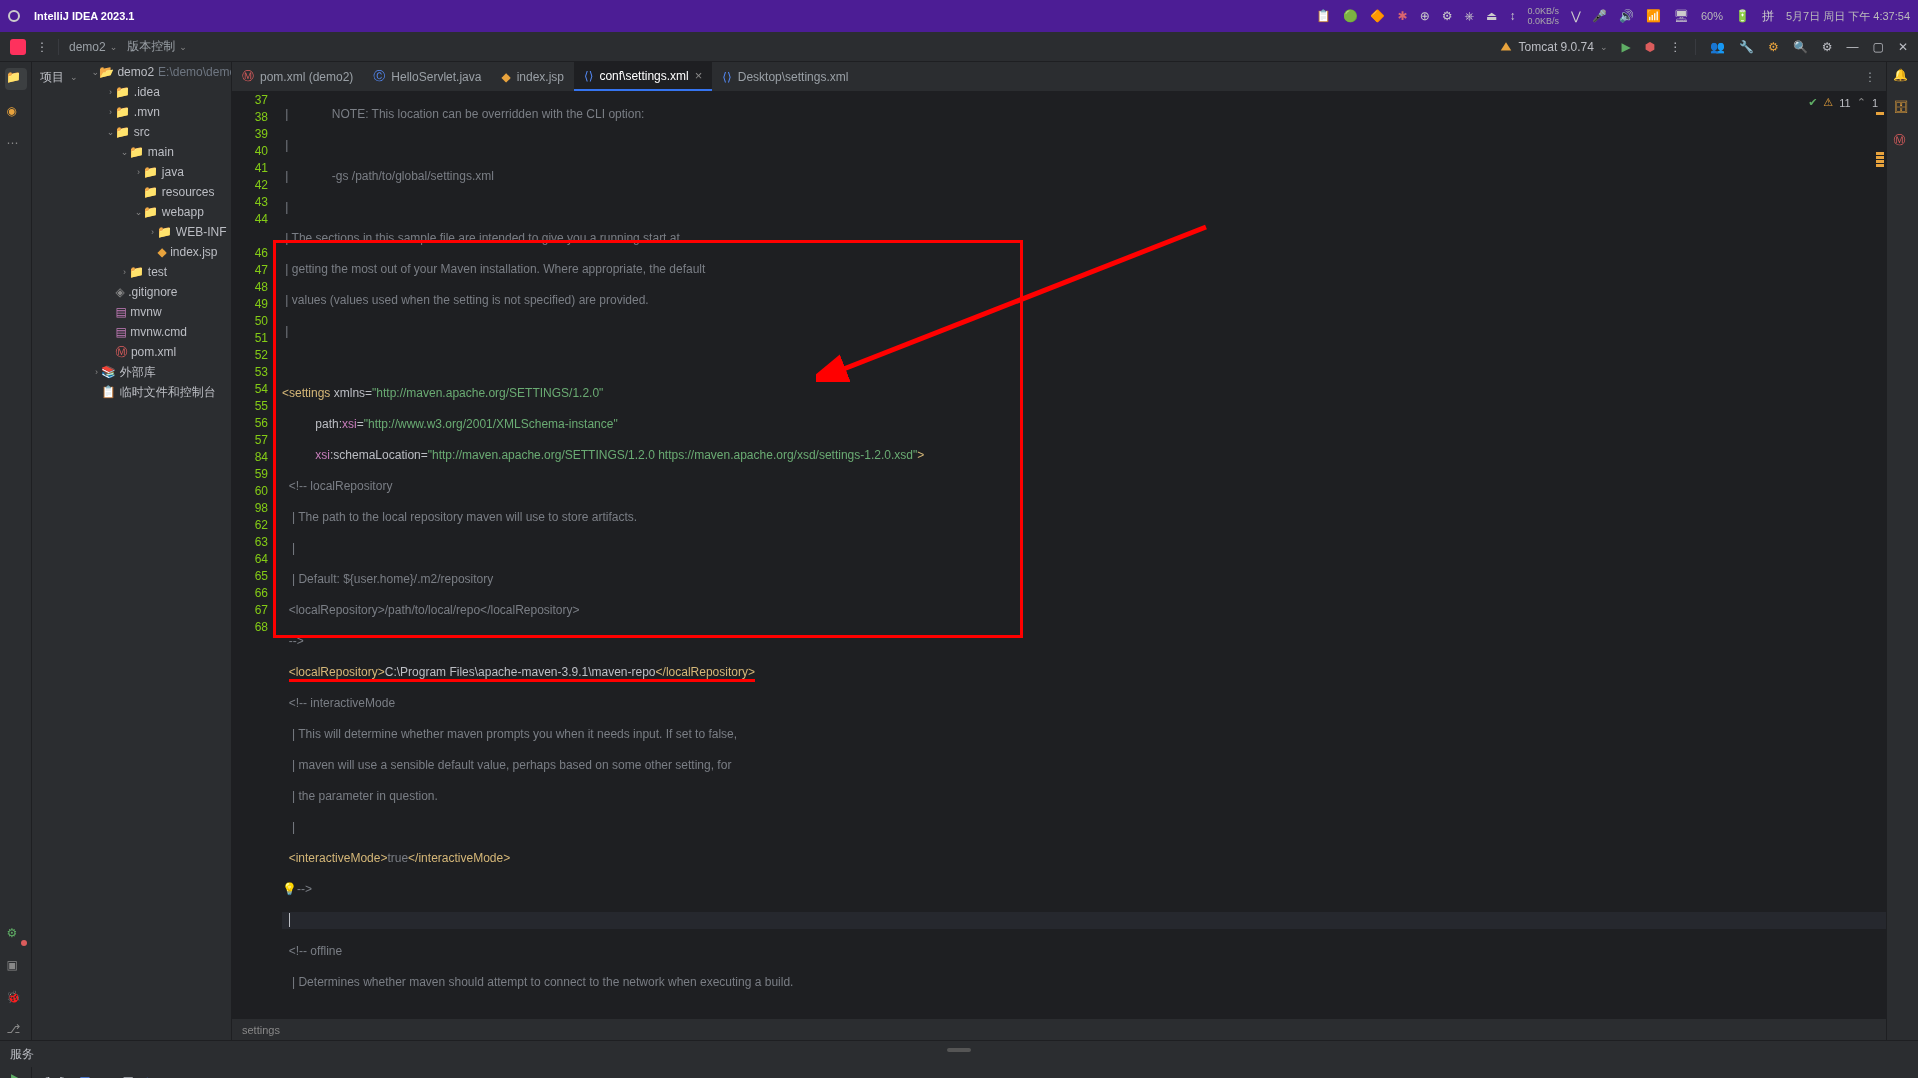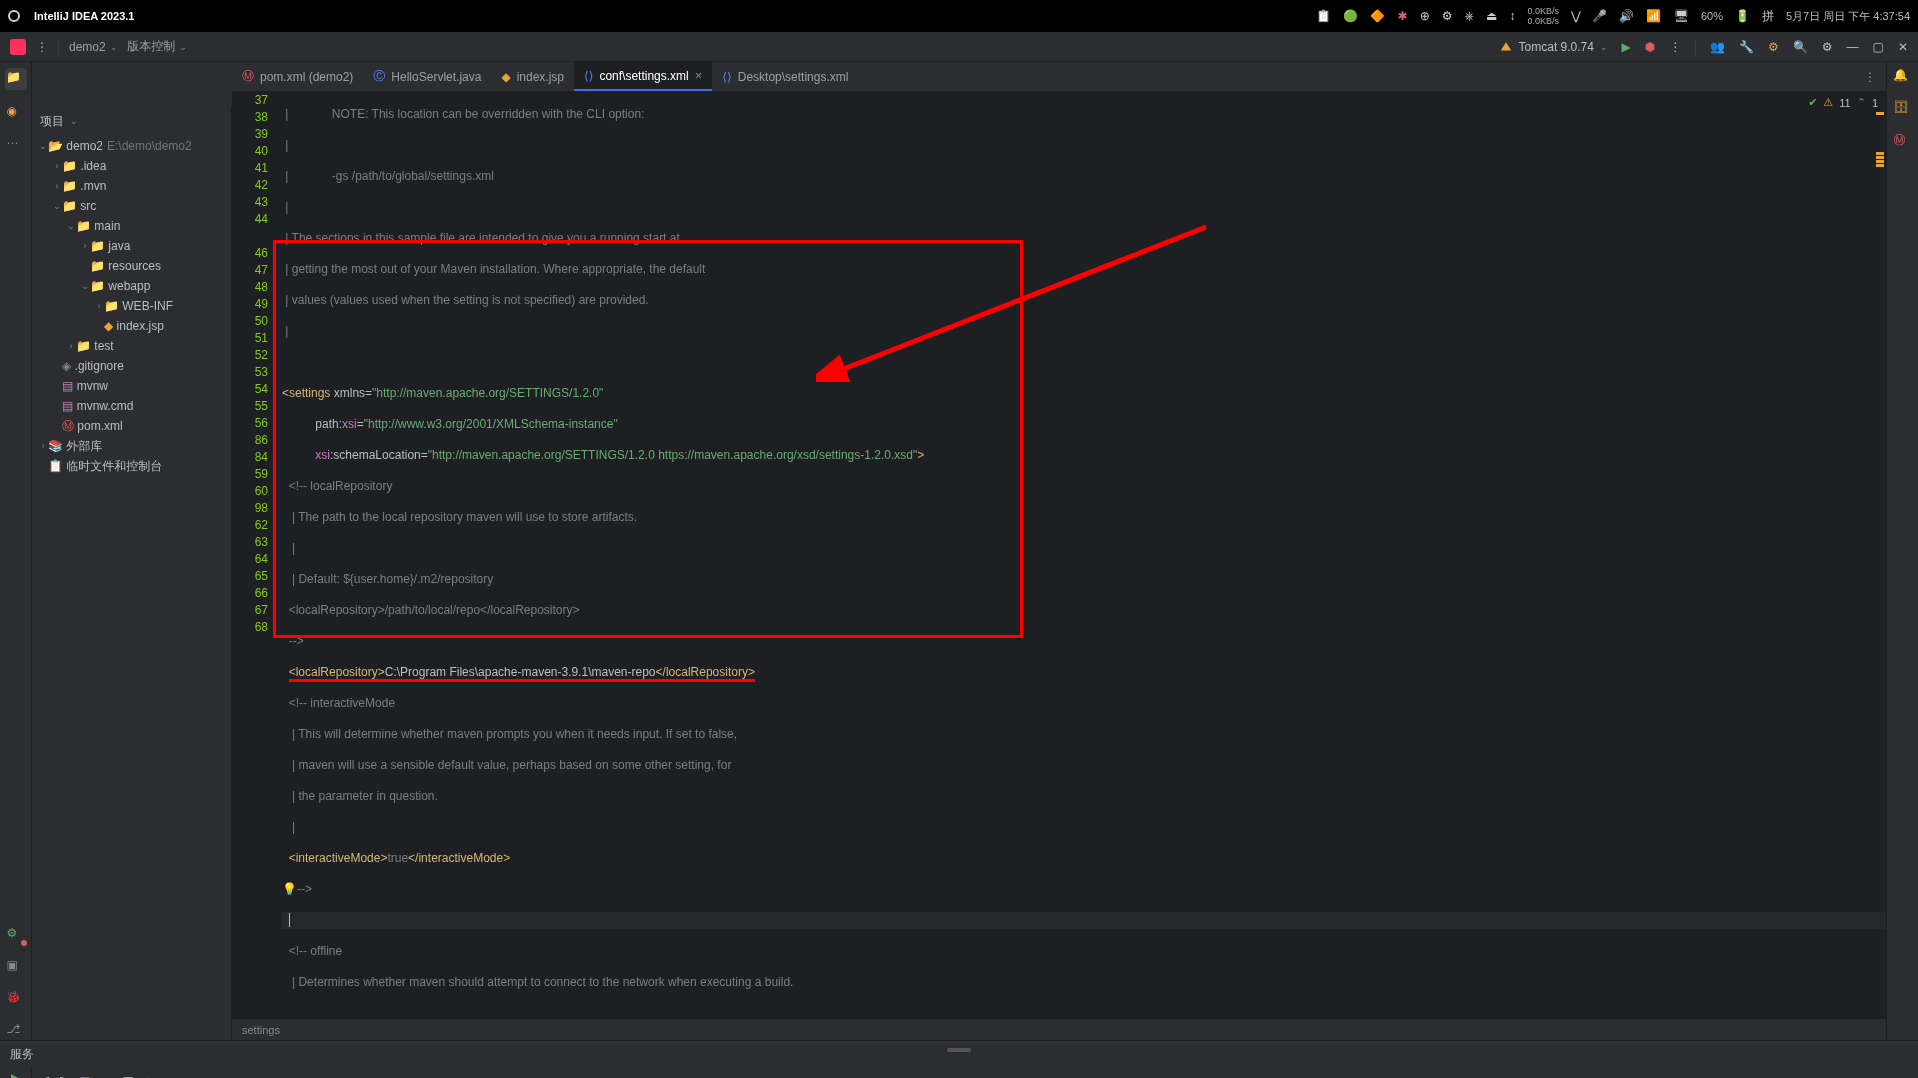--- a/index.html
+++ b/index.html
@@ -1,33 +1,33 @@
 <!DOCTYPE html>
 <html><head>
 <meta charset="utf-8">
 <style>
 * { margin:0; padding:0; box-sizing:border-box; font-family:-apple-system,"Segoe UI",sans-serif; }
 body { background:#2b2d30; color:#bcbec4; font-size:12px; overflow:hidden; width:1918px; height:1078px; position:relative; }
-.menubar { height:22px; background:#000000; display:flex; align-items:center; padding:16px 8px; color:#ccc; justify-content:space-between; }
+.menubar { height:22px; background:#4c1d95; display:flex; align-items:center; padding:16px 8px; color:#ccc; justify-content:space-between; }
 .menubar-left { display:flex; align-items:center; gap:14px; }
 .menubar-right { display:flex; align-items:center; gap:12px; }
 .mtxt { font-size:11px; color:#bbb; }
 .toolbar { height:30px; background:#2b2d30; display:flex; align-items:center; padding:0 10px; border-bottom:1px solid #1e1f22; justify-content:space-between; }
 .tb-left { display:flex; align-items:center; gap:10px; }
 .tb-right { display:flex; align-items:center; gap:14px; }
 .tb-item { color:#9aa0a6; cursor:pointer; display:flex; align-items:center; gap:4px; }
 .chev { font-size:9px; color:#888; }
 .run-config { color:#bcbec4; display:flex; align-items:center; gap:6px; }
 .tomcat-icon { width:14px; height:14px; }
 .main { display:flex; height:calc(100% - 22px - 30px - 24px - 24px); }
 .left-gutter { width:32px; background:#2b2d30; border-right:1px solid #1e1f22; display:flex; flex-direction:column; align-items:center; padding-top:6px; gap:14px; }
 .right-gutter { width:32px; background:#2b2d30; border-left:1px solid #1e1f22; display:flex; flex-direction:column; align-items:center; padding-top:6px; gap:14px; }
 .gutter-icon { width:18px; height:18px; color:#888; cursor:pointer; }
 .gutter-icon.active { color:#fff; background:#3c3f41; border-radius:4px; padding:2px; width:22px; height:22px; }
-.project-panel { width:200px; background:#2b2d30; border-right:1px solid #1e1f22; display:flex; flex-direction:column;margin-top:44px; }
+.project-panel { width:200px; background:#2b2d30; border-right:1px solid #1e1f22; display:flex; flex-direction:row; }
 .panel-header { height:30px; display:flex; align-items:center; padding:0 8px; color:#bcbec4; font-weight:500; gap:6px; }
 .tree { flex:1; overflow:auto; font-size:12px; }
 .tree-node { display:flex; align-items:center; height:20px; padding-left:4px; cursor:pointer; white-space:nowrap; }
 .tree-arrow { width:10px; color:#888; font-size:9px; text-align:center; }
 .tree-label { color:#bcbec4; }
 .tree-hint { color:#6e7681; margin-left:4px; }
 .editor-area { flex:1; display:flex; flex-direction:column; background:#1e1f22; min-width:0; }
 .tabs { height:30px; display:flex; align-items:stretch; background:#2b2d30; border-bottom:1px solid #1e1f22; }
 .tab { display:flex; align-items:center; padding:0 10px; gap:6px; color:#9aa0a6; cursor:pointer; font-size:12px; }
 .tab.active { color:#fff; border-bottom:2px solid #3574f0; background:#1e1f22; }
@@ -213,21 +213,21 @@
           <div class="gline">47</div>
           <div class="gline">48</div>
           <div class="gline">49</div>
           <div class="gline">50</div>
           <div class="gline">51</div>
           <div class="gline">52</div>
           <div class="gline">53</div>
           <div class="gline">54</div>
           <div class="gline">55</div>
           <div class="gline">56</div>
-          <div class="gline">86</div>
+          <div class="gline">57</div>
           <div class="gline">84</div>
           <div class="gline">59</div>
           <div class="gline">60</div>
           <div class="gline">98</div>
           <div class="gline">62</div>
           <div class="gline">63</div>
           <div class="gline">64</div>
           <div class="gline">65</div>
           <div class="gline">66</div>
           <div class="gline">67</div>

